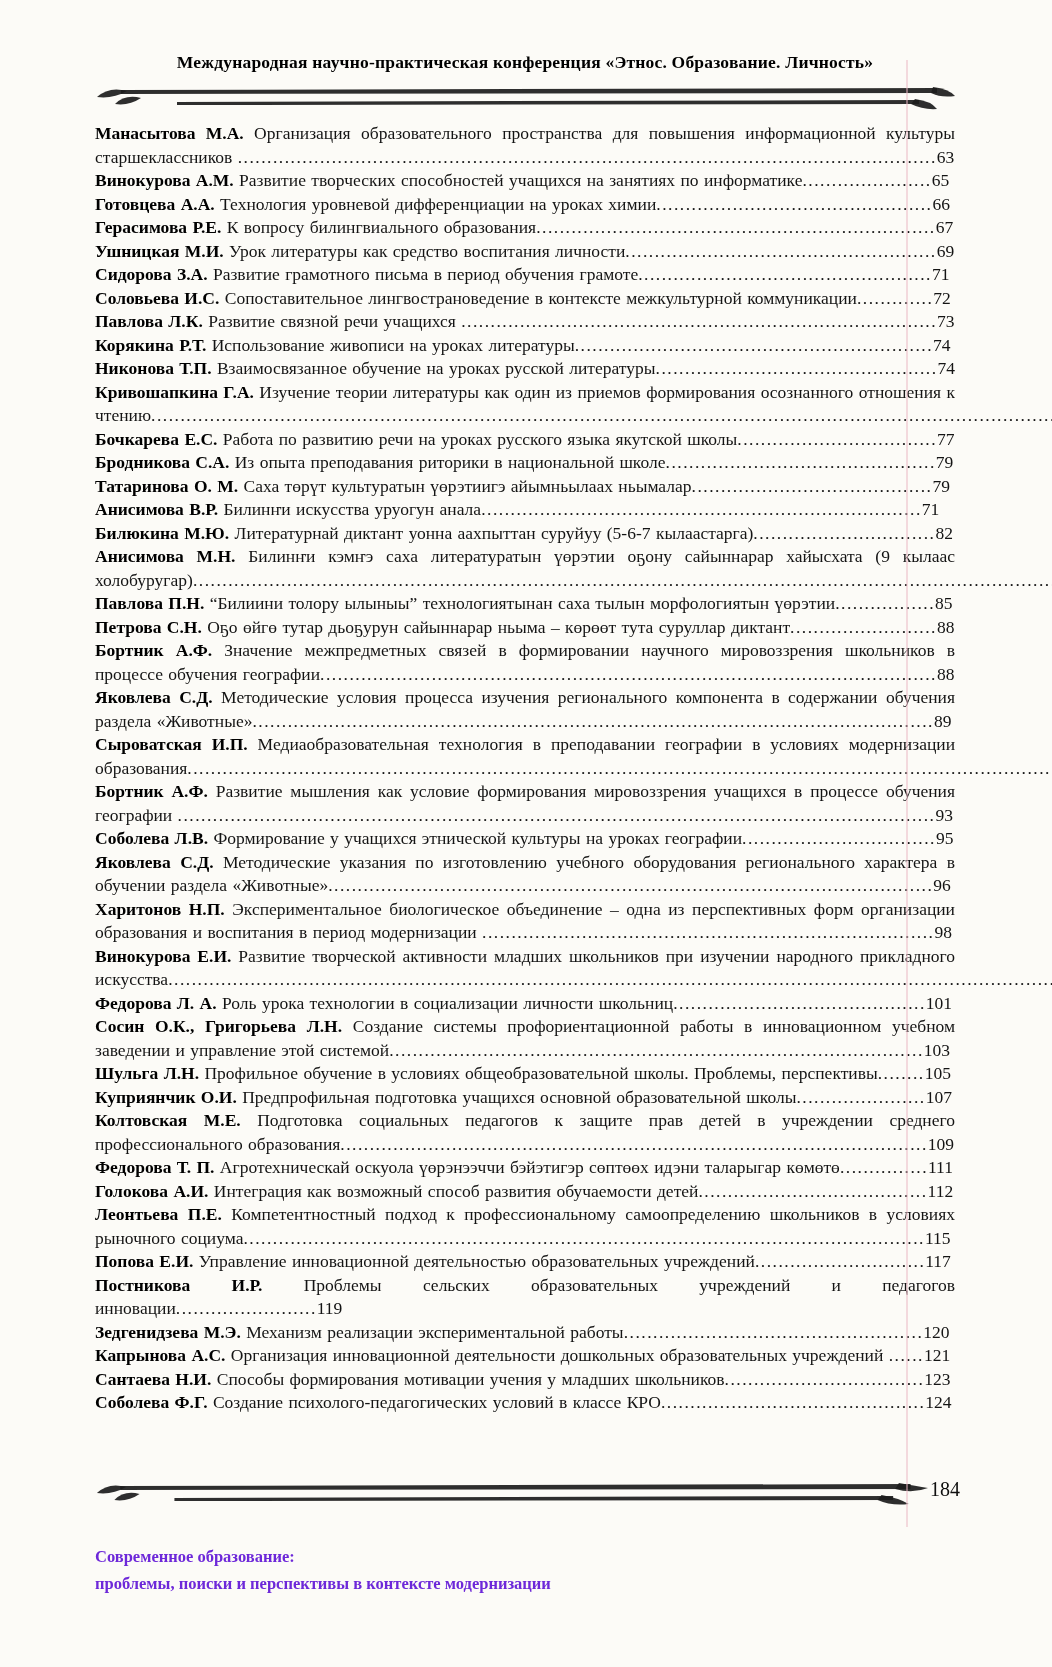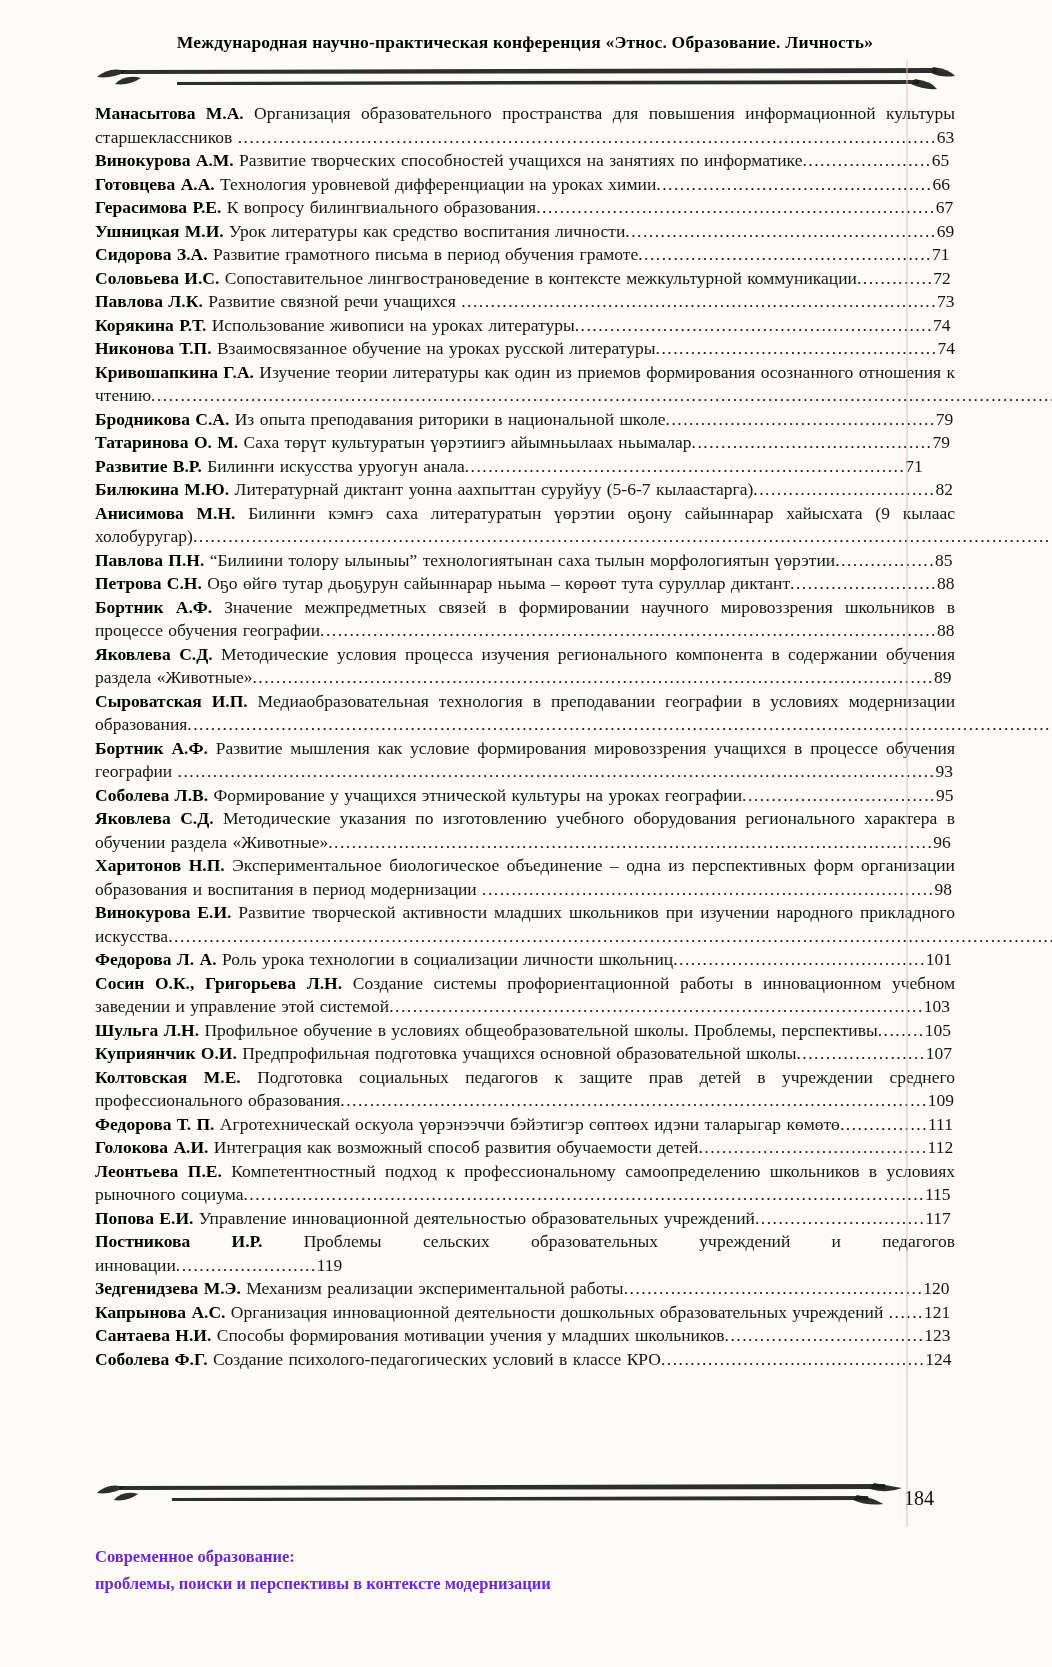--- a/index.html
+++ b/index.html
@@ -13,21 +13,21 @@
     font-family: "Liberation Serif", "DejaVu Serif", serif;
     color: #141414;
   }
   .content {
     position: absolute;
     left: 95px;
     right: 97px;
     top: 0;
   }
   .conf-title {
-    padding-top: 32px;
+    padding-top: 52px;
     text-align: center;
     font-weight: bold;
     font-size: 17.5px;
     color: #000;
     letter-spacing: 0.2px;
   }
   .ornament {
     display: block;
     width: 100%;
     height: 32px;
@@ -41,23 +41,23 @@
     line-height: 23.5px;
     margin: 0;
     word-spacing: 1px;
   }
   .entry .author { font-weight: bold; color: #000; }
   .entry .leader { letter-spacing: 1.5px; }
   .bottom-rule {
     position: absolute;
     top: 1478px;
     left: 95px;
-    right: 118px;
+    right: 92px;
     display: flex;
-    align-items: flex-end;
+    align-items: flex-start;
   }
   .bottom-rule .ornament { flex: 1 1 auto; margin-top: 0; }
   .page-number {
     flex: 0 0 auto;
     font-size: 20px;
     margin-left: 2px;
     color: #0f0f0f;
   }
   .imprint {
     position: absolute;
@@ -112,26 +112,27 @@
   <p class="entry"><span class="author">Соловьева И.С.</span><span class="title"> Сопоставительное лингвострановедение в контексте межкультурной коммуникации</span><span class="leader">.............</span><span class="pg">72</span></p>
 
   <p class="entry"><span class="author">Павлова Л.К.</span><span class="title"> Развитие связной речи учащихся </span><span class="leader">.................................................................................</span><span class="pg">73</span></p>
 
   <p class="entry"><span class="author">Корякина Р.Т.</span><span class="title"> Использование живописи на уроках литературы</span><span class="leader">.............................................................</span><span class="pg">74</span></p>
 
   <p class="entry"><span class="author">Никонова Т.П.</span><span class="title"> Взаимосвязанное обучение на уроках русской литературы</span><span class="leader">................................................</span><span class="pg">74</span></p>
 
   <p class="entry"><span class="author">Кривошапкина Г.А.</span><span class="title"> Изучение теории литературы как один из приемов формирования осознанного отношения к чтению</span><span class="leader">....................................................................................................................................................................................................................................................................................................................................................................................................................................................................................................................</span></p>
 
+  <p class="entry"><span class="author">Бочкарева Е.С.</span><span class="title"> Работа по развитию речи на уроках русского языка якутской школы</span><span class="leader">..................................</span><span class="pg">77</span></p>
 
   <p class="entry"><span class="author">Бродникова С.А.</span><span class="title"> Из опыта преподавания риторики в национальной школе</span><span class="leader">..............................................</span><span class="pg">79</span></p>
 
   <p class="entry"><span class="author">Татаринова О. М.</span><span class="title"> Саха төрүт культуратын үөрэтиигэ айымньылаах ньымалар</span><span class="leader">.........................................</span><span class="pg">79</span></p>
 
-  <p class="entry"><span class="author">Развитие В.Р.</span><span class="title"> Билинҥи искусства уруогун анала</span><span class="leader">...........................................................................</span><span class="pg">71</span></p>
+  <p class="entry"><span class="author">Анисимова В.Р.</span><span class="title"> Билинҥи искусства уруогун анала</span><span class="leader">...........................................................................</span><span class="pg">71</span></p>
 
   <p class="entry"><span class="author">Билюкина М.Ю.</span><span class="title"> Литературнай диктант уонна аахпыттан суруйуу (5-6-7 кылаастарга)</span><span class="leader">...............................</span><span class="pg">82</span></p>
 
   <p class="entry"><span class="author">Анисимова М.Н.</span><span class="title"> Билинҥи кэмҥэ саха литературатын үөрэтии оҕону  сайыннарар хайысхата (9 кылаас холобуругар)</span><span class="leader">....................................................................................................................................................................................................................................................................................................................................................................................................................................................................................................................</span></p>
 
   <p class="entry"><span class="author">Павлова П.Н.</span><span class="title"> “Билиини толору ылыныы” технологиятынан саха тылын морфологиятын үөрэтии</span><span class="leader">.................</span><span class="pg">85</span></p>
 
   <p class="entry"><span class="author">Петрова С.Н.</span><span class="title"> Оҕо өйгө тутар дьоҕурун сайыннарар ньыма – көрөөт тута суруллар диктант</span><span class="leader">.........................</span><span class="pg">88</span></p>
 
   <p class="entry"><span class="author">Бортник А.Ф.</span><span class="title"> Значение межпредметных связей в формировании научного мировоззрения школьников в процессе обучения географии</span><span class="leader">.........................................................................................................</span><span class="pg">88</span></p>

